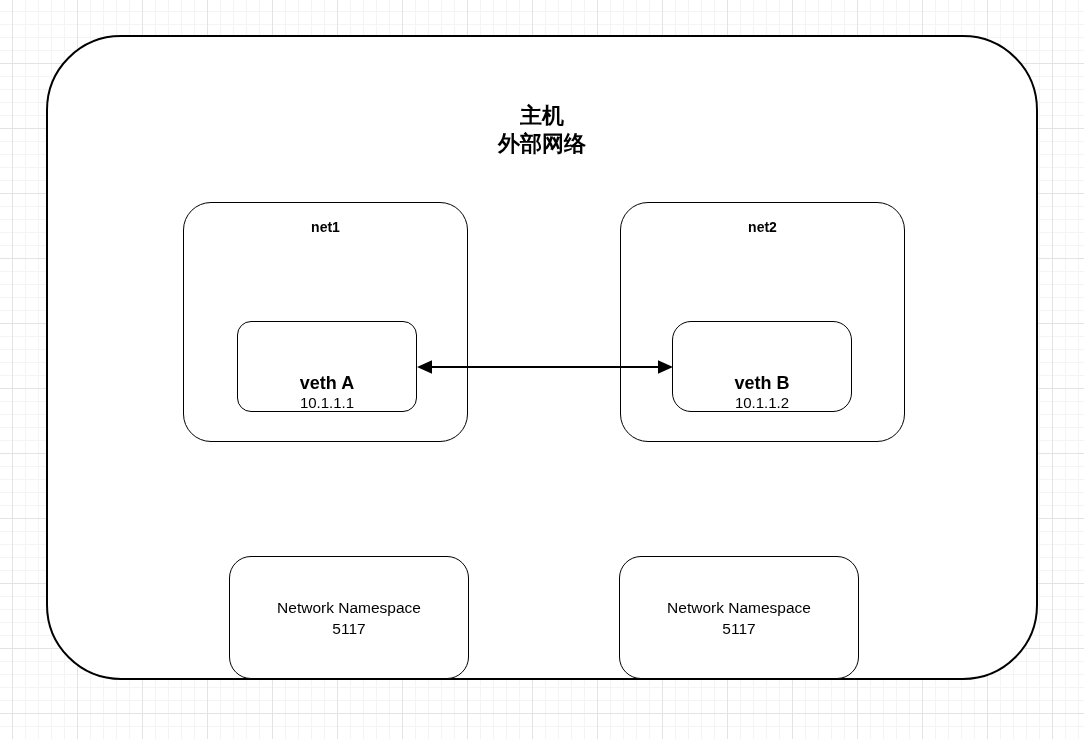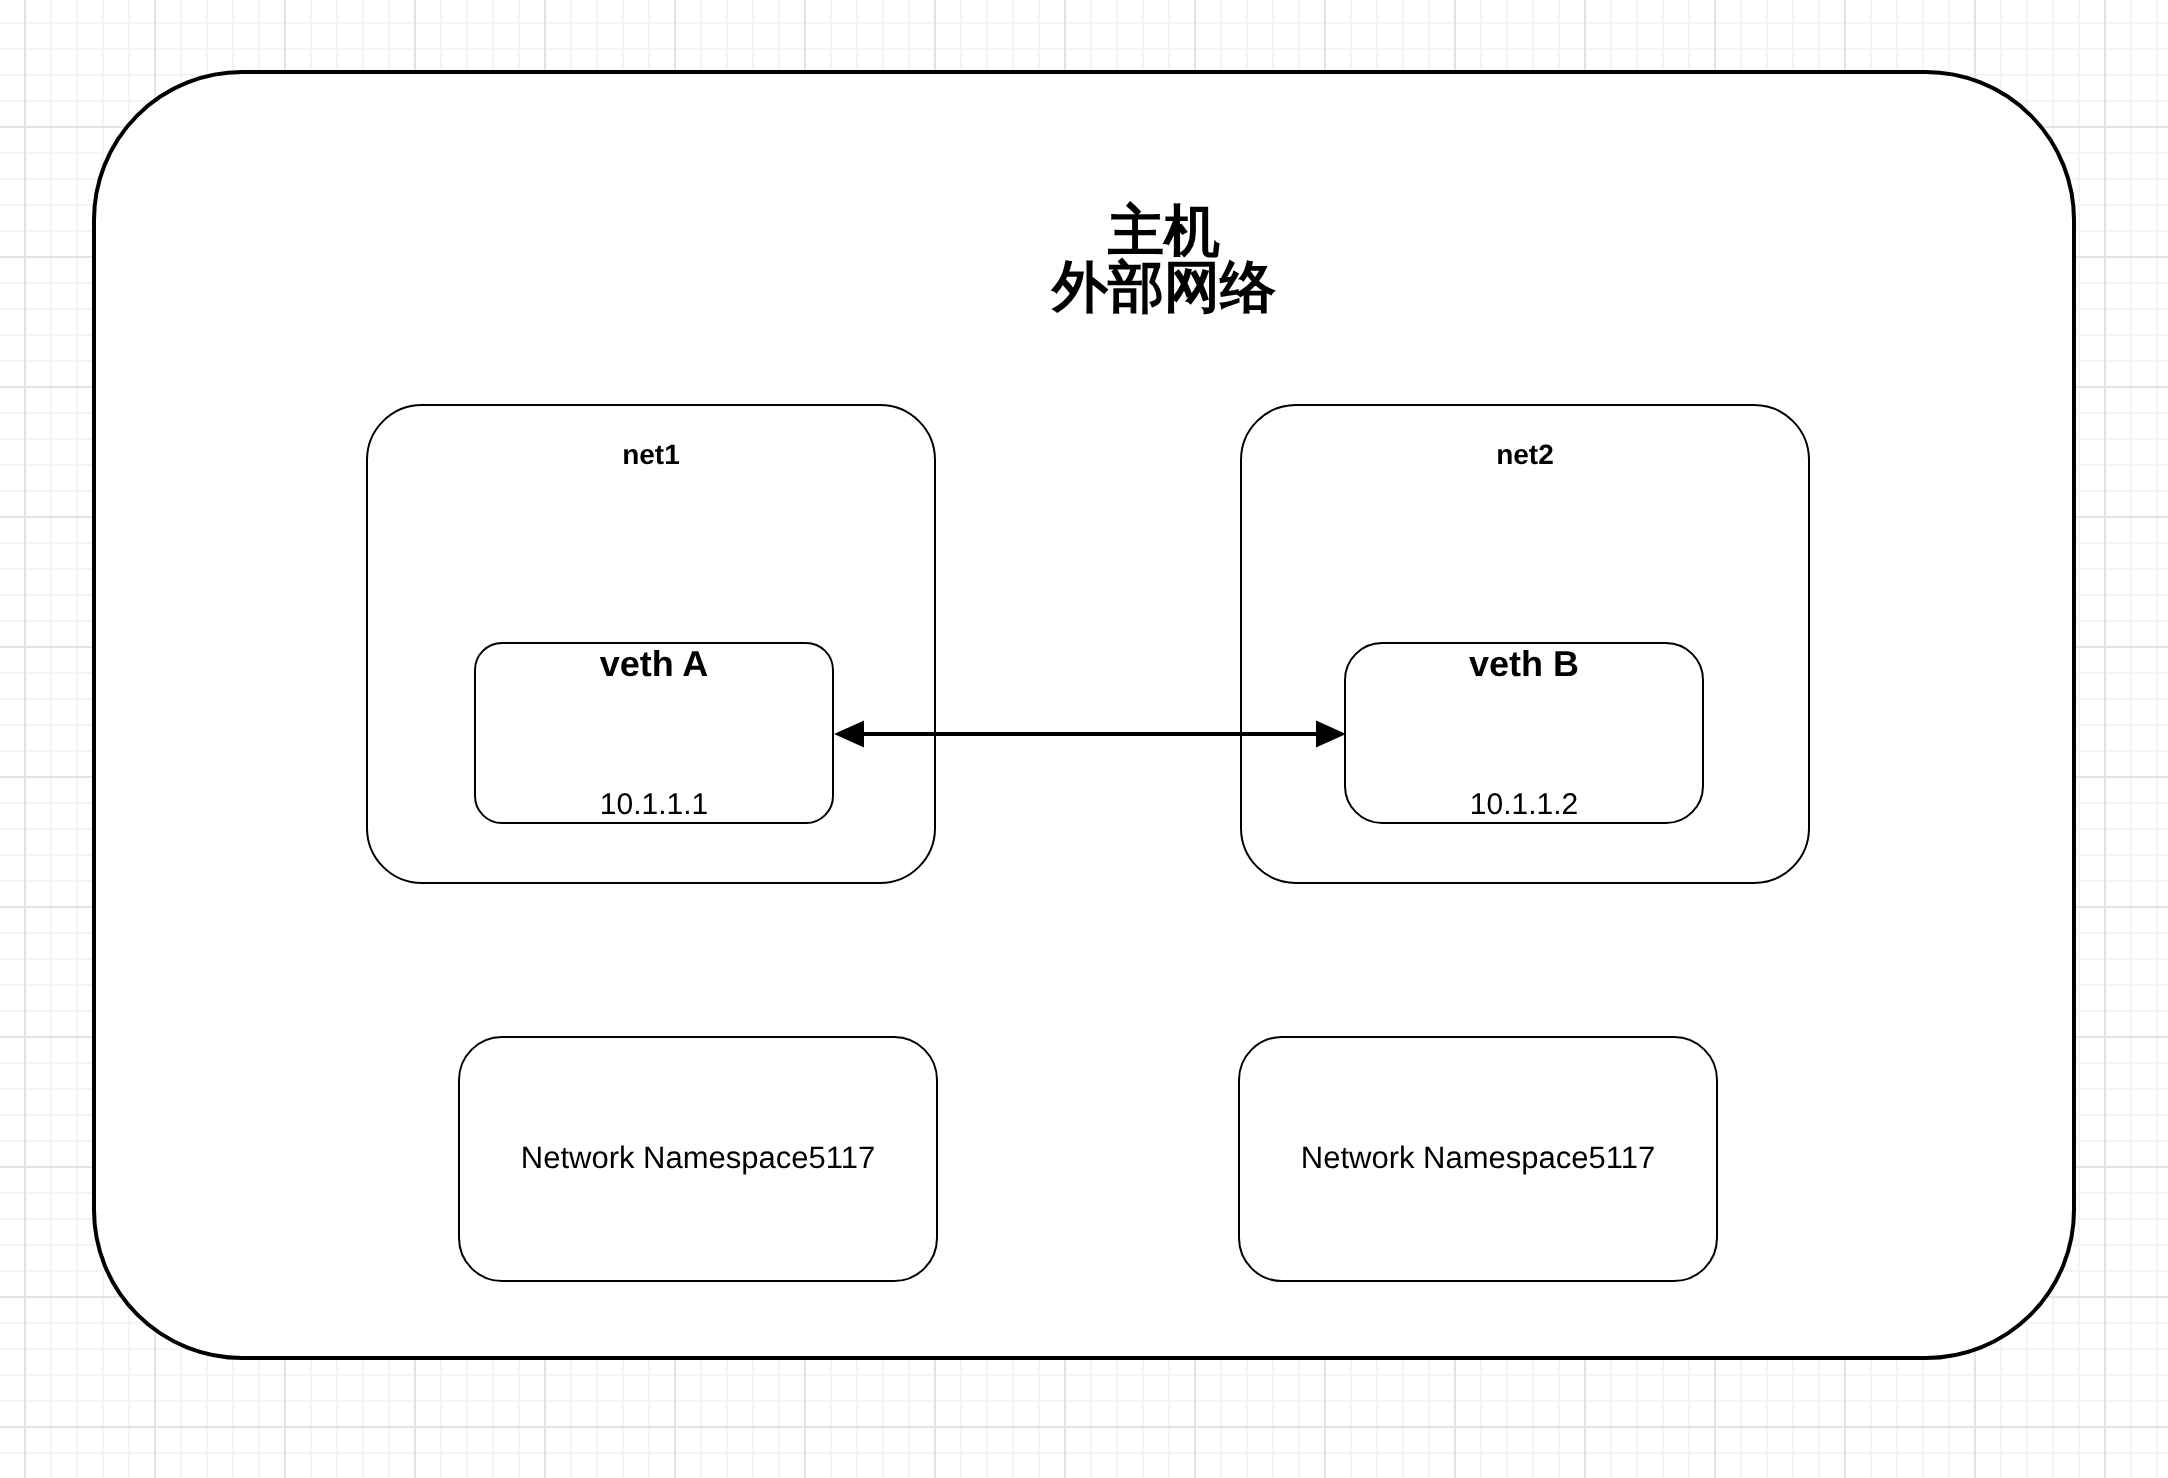--- a/index.html
+++ b/index.html
@@ -39,24 +39,23 @@
     height: 645px;
     border-width: 2.5px;
     border-radius: 75px;
   }
   .host-title {
     position: absolute;
     left: 46px;
     top: 102px;
     width: 992px;
     text-align: center;
-    font-size: 28px;
+    font-size: 22px;
     font-weight: bold;
     line-height: 28px;
-    margin-left: 40px;
   }
   .net-box {
     top: 202px;
     width: 285px;
     height: 240px;
     border-width: 1.7px;
     border-radius: 28px;
   }
   .net-box.left  { left: 183px; }
   .net-box.right { left: 620px; }
@@ -71,44 +70,44 @@
   }
   .veth-box {
     top: 321px;
     width: 180px;
     height: 91px;
     border-width: 1.7px;
     border-radius: 14px;
     display: flex;
     flex-direction: column;
     align-items: center;
-    justify-content: space-between;
-    row-gap: 13px;
+    justify-content: flex-end;
   }
   .veth-box.left  { left: 237px; }
   .veth-box.right { left: 672px; border-radius: 19px; }
   .veth-name {
     font-size: 18px;
     font-weight: bold;
   }
   .veth-ip {
     font-size: 15px;
   }
   .arrow-svg {
     position: absolute;
     left: 416px;
     top: 353px;
   }
   .ns-box {
-    top: 518px;
+    top: 556px;
     width: 240px;
     height: 123px;
     border-width: 1.7px;
     border-radius: 22px;
     display: flex;
+    flex-direction: column;
     align-items: center;
     justify-content: center;
     font-size: 15.5px;
     line-height: 21px;
     text-align: center;
   }
   .ns-box.left  { left: 229px; }
   .ns-box.right { left: 619px; }
 </style>
 </head>

